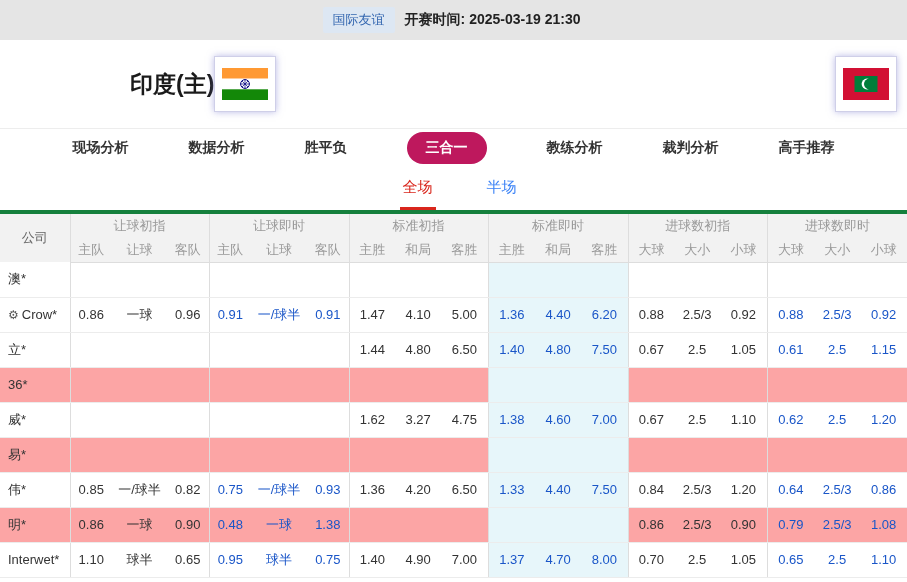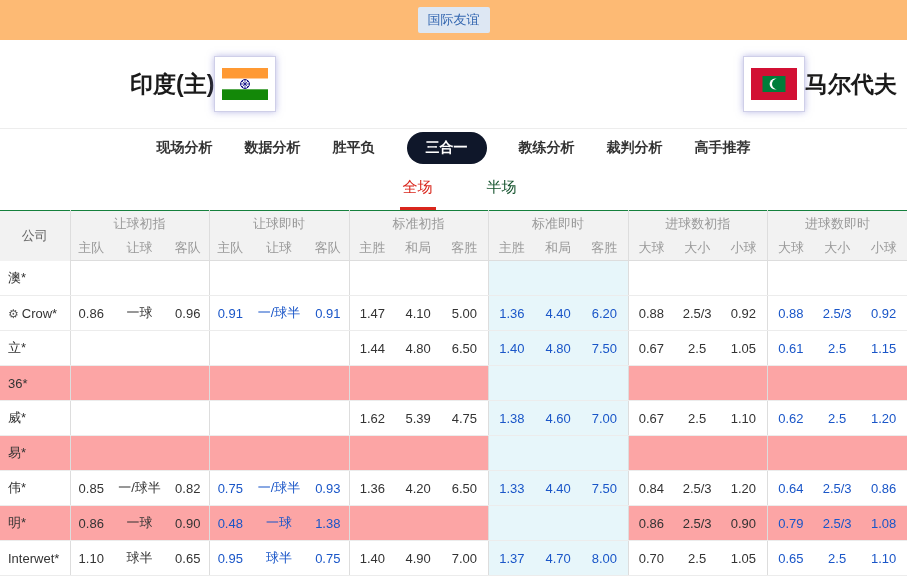--- a/index.html
+++ b/index.html
@@ -3,21 +3,21 @@
 <meta charset="utf-8">
 <style>
   * { margin:0; padding:0; box-sizing:border-box; }
   html,body { width:907px; height:582px; overflow:hidden; }
   body {
     font-family:"Liberation Sans","DejaVu Sans",sans-serif;
     background:#fff; color:#333;
   }
   
   .topbar {
-    height:40px; background:#fdba74;
+    height:40px; background:#e5e5e5;
     display:flex; align-items:center; justify-content:center; gap:10px;
     font-size:13px;
   }
   .badge {
     background:#dde7f3; color:#3467b0;
     padding:4px 10px; border-radius:2px; cursor:pointer;
   }
   .kickoff { font-weight:bold; color:#222; font-size:14px; }
   .kickoff span { margin-right:4px; }
   
@@ -33,55 +33,56 @@
     display:flex; align-items:center; justify-content:center;
   }
   .countdown {
     position:absolute; left:50%; top:50%; transform:translate(-44%,-50%);
     display:flex; align-items:baseline; gap:7px; font-size:14px; color:#333;
   }
   .countdown .num { color:#2c6cc4; font-size:21px; font-weight:bold; }
   
   .nav {
     height:39px; border-top:1px solid #ededed;
-    display:flex; align-items:center; justify-content:center; gap:32px;
+    display:flex; align-items:center; justify-content:center; gap:60px;
     font-size:14px; font-weight:bold; background:#fff;
   }
   .nav-item { cursor:pointer; color:#333; white-space:nowrap; }
   .nav-item.active {
-    background:#0f172a; color:#fff; padding:7px 19px; border-radius:16px;
+    background:#be185d; color:#fff; padding:7px 19px; border-radius:16px;
   }
   
   .subtabs {
     height:43px; display:flex; align-items:stretch; justify-content:center; gap:48px;
     font-size:15px; background:#fff;margin-left:12px;
   }
-  .subtab { cursor:pointer; display:flex; align-items:center; padding:0 3px; border-bottom:3px solid transparent; color:#14532d; }
+  .subtab { cursor:pointer; display:flex; align-items:center; padding:0 3px; border-bottom:3px solid transparent; color:#3b82f6; }
   .subtab.active { color:#d9261c; border-bottom-color:#d9261c; }
   
-  table { width:907px; border-collapse:collapse; table-layout:fixed; font-size:13px; border-top:1px solid #15803d; }
+  table { width:907px; border-collapse:collapse; table-layout:fixed; font-size:13px; border-top:4px solid #15803d; }
   th,td { text-align:center; overflow:hidden; white-space:nowrap; }
   thead th { background:#f2f2f2; color:#999; font-weight:normal; height:26px; }
   thead tr.sub th { height:24px; border-bottom:1px solid #ddd; }
   th.company-h { color:#666; border-right:1px solid #ddd; }
   .gb { border-left:1px solid #ddd; }
   td { height:35px; border-bottom:1px solid #ececec; color:#333; }
   td.company { text-align:left; padding-left:8px; }
   td.company .clogo { color:#555; font-size:12px; margin-right:3px; }
   td.live { color:#1a56c8; }
   td.cyan { background:#e7f6fa; }
   tr.shaded td { background:#fca5a5; }
   tr.shaded td.cyan { background:#e7f6fa; }
   td[data-interactable="true"] { cursor:pointer; }
 </style>
 </head>
 <body>
 
 <div class="topbar" data-interactable="false">
   <span class="badge" data-interactable="true">国际友谊</span>
+  <span class="kickoff" data-interactable="false"><span data-interactable="false">开赛时间:</span><span data-interactable="false">2025-03-19 21:30</span></span>
 </div>
 
 <div class="header" data-interactable="false">
   <div class="team" data-interactable="false">
     <span class="team-name" data-interactable="true">印度(主)</span>
     <span class="flagbox" data-interactable="false">
       <svg data-interactable="false" width="46" height="32" viewBox="0 0 46 32">
         <rect x="0" y="0" width="46" height="10.7" fill="#FF9933"></rect>
         <rect x="0" y="10.7" width="46" height="10.6" fill="#ffffff"></rect>
         <rect x="0" y="21.3" width="46" height="10.7" fill="#138808"></rect>
@@ -99,21 +100,20 @@
 
   <div class="team" data-interactable="false">
     <span class="flagbox" data-interactable="false">
       <svg data-interactable="false" width="46" height="32" viewBox="0 0 46 32">
         <rect x="0" y="0" width="46" height="32" fill="#D21034"></rect>
         <rect x="11.5" y="8" width="23" height="16" fill="#007E3A"></rect>
         <circle cx="24" cy="16" r="5.4" fill="#ffffff"></circle>
         <circle cx="26.4" cy="16" r="5.4" fill="#007E3A"></circle>
       </svg>
     </span>
-    <span class="team-name" data-interactable="true">马尔代夫</span>
   </div>
 </div>
 
 <div class="nav" data-interactable="false">
     <div class="nav-item" data-interactable="true">现场分析</div>
     <div class="nav-item" data-interactable="true">数据分析</div>
     <div class="nav-item" data-interactable="true">胜平负</div>
     <div class="nav-item active" data-interactable="true">三合一</div>
     <div class="nav-item" data-interactable="true">教练分析</div>
     <div class="nav-item" data-interactable="true">裁判分析</div>
@@ -265,21 +265,21 @@
       </tr>
       <tr data-interactable="false">
         <td class="company" data-interactable="true"><span data-interactable="false">威*</span></td>
         <td class="gb" data-interactable="false"></td>
         <td data-interactable="false"></td>
         <td data-interactable="false"></td>
         <td class="gb live" data-interactable="false"></td>
         <td class="live" data-interactable="false"></td>
         <td class="live" data-interactable="false"></td>
         <td class="gb" data-interactable="true">1.62</td>
-        <td data-interactable="true">5.39</td>
+        <td data-interactable="true">3.27</td>
         <td data-interactable="true">4.75</td>
         <td class="gb live cyan" data-interactable="true">1.38</td>
         <td class="live cyan" data-interactable="true">4.60</td>
         <td class="live cyan" data-interactable="true">7.00</td>
         <td class="gb" data-interactable="true">0.67</td>
         <td data-interactable="true">2.5</td>
         <td data-interactable="true">1.10</td>
         <td class="gb live" data-interactable="true">0.62</td>
         <td class="live" data-interactable="true">2.5</td>
         <td class="live" data-interactable="true">1.20</td>

